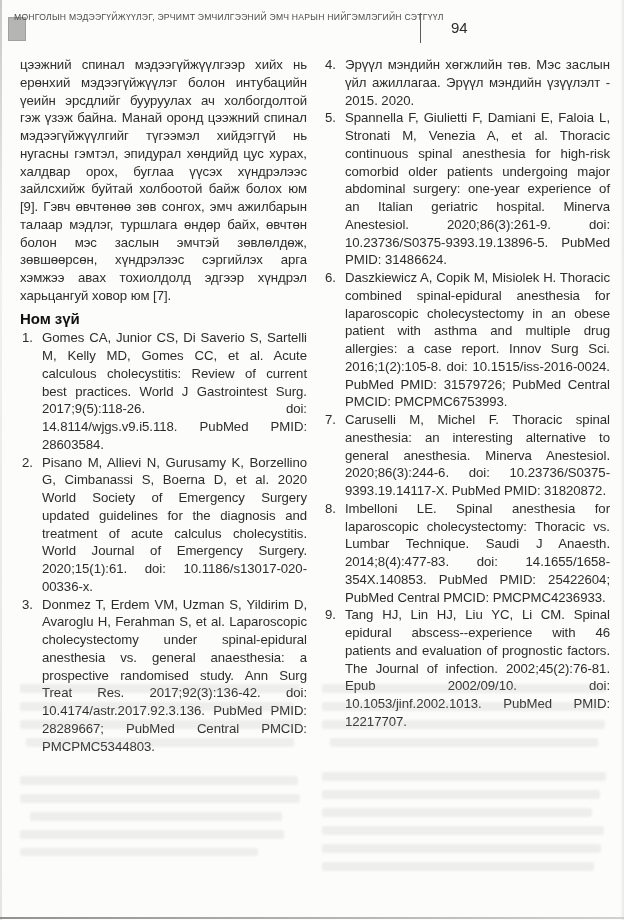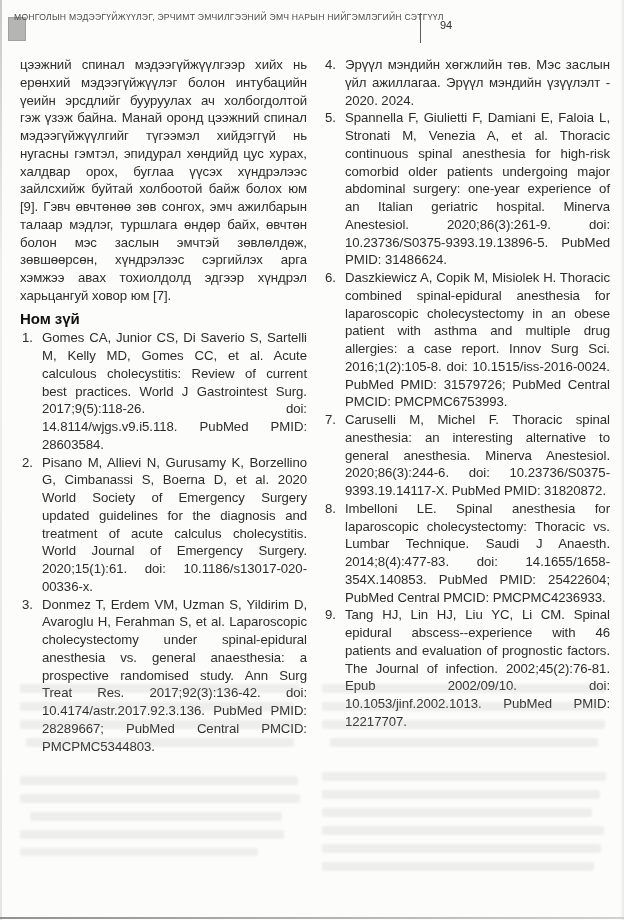--- a/index.html
+++ b/index.html
@@ -19,21 +19,21 @@
   .edge-bottom { position:absolute; left:0; bottom:1px; width:100%; height:2px;
     background:linear-gradient(to right, #7f7f7f, #b3b3b3 70%, #c9c9c9); opacity:.85; }
 
   
   .corner-square { position:absolute; left:8px; top:17px; width:18px; height:24px;
     background:#b5b5b3; box-shadow:inset 0 0 0 1px rgba(120,120,120,.35); }
   .header-text { position:absolute; left:14px; top:12px; width:380px; }
   .journal-line { font-size:8.6px; letter-spacing:.25px; color:#4a4a4a; white-space:nowrap; }
   .section-title { margin-top:4px; font-size:14.6px; font-weight:700; letter-spacing:.2px; color:#141414; }
   .pageno-bar { position:absolute; left:420px; top:13px; width:1px; height:30px; background:#5c5c5c; }
-  .page-number { position:absolute; left:440px; top:19px; font-size:11px; color:#2c2c2c; }
+  .page-number { position:absolute; left:451px; top:19px; font-size:15px; color:#2c2c2c; }
 
   
   .content { position:absolute; left:20px; top:56px; width:590px; display:flex; gap:16px; }
   .col { width:287px; font-size:13.2px; line-height:17.75px; text-align:justify; letter-spacing:-.05px; }
   .para { text-align:justify; }
   .ref-heading { font-size:15px; font-weight:700; color:#111; margin:5px 0 2px 0; text-align:left; }
   .ref-item { display:flex; }
   .ref-num { width:22px; flex:0 0 22px; text-align:left; padding-left:2px; }
   .ref-text { flex:1; text-align:justify; }
 
@@ -75,21 +75,21 @@
           <span class="ref-num">3.</span>
           <span class="ref-text">Donmez T, Erdem VM, Uzman S, Yildirim D, Avaroglu H, Ferahman S, et al. Laparoscopic cholecystectomy under spinal-epidural anesthesia vs. general anaesthesia: a prospective randomised study. Ann Surg Treat Res. 2017;92(3):136-42. doi: 10.4174/astr.2017.92.3.136. PubMed PMID: 28289667; PubMed Central PMCID: PMCPMC5344803.</span>
         </div>
       </div>
   </div>
   <div class="col">
     <div>
 
         <div class="ref-item">
           <span class="ref-num">4.</span>
-          <span class="ref-text">Эрүүл мэндийн хөгжлийн төв. Мэс заслын үйл ажиллагаа. Эрүүл мэндийн үзүүлэлт - 2020. 2024.</span>
+          <span class="ref-text">Эрүүл мэндийн хөгжлийн төв. Мэс заслын үйл ажиллагаа. Эрүүл мэндийн үзүүлэлт - 2015. 2020.</span>
         </div>
 
         <div class="ref-item">
           <span class="ref-num">5.</span>
           <span class="ref-text">Spannella F, Giulietti F, Damiani E, Faloia L, Stronati M, Venezia A, et al. Thoracic continuous spinal anesthesia for high-risk comorbid older patients undergoing major abdominal surgery: one-year experience of an Italian geriatric hospital. Minerva Anestesiol. 2020;86(3):261-9. doi: 10.23736/S0375-9393.19.13896-5. PubMed PMID: 31486624.</span>
         </div>
 
         <div class="ref-item">
           <span class="ref-num">6.</span>
           <span class="ref-text">Daszkiewicz A, Copik M, Misiolek H. Thoracic combined spinal-epidural anesthesia for laparoscopic cholecystectomy in an obese patient with asthma and multiple drug allergies: a case report. Innov Surg Sci. 2016;1(2):105-8. doi: 10.1515/iss-2016-0024. PubMed PMID: 31579726; PubMed Central PMCID: PMCPMC6753993.</span>

